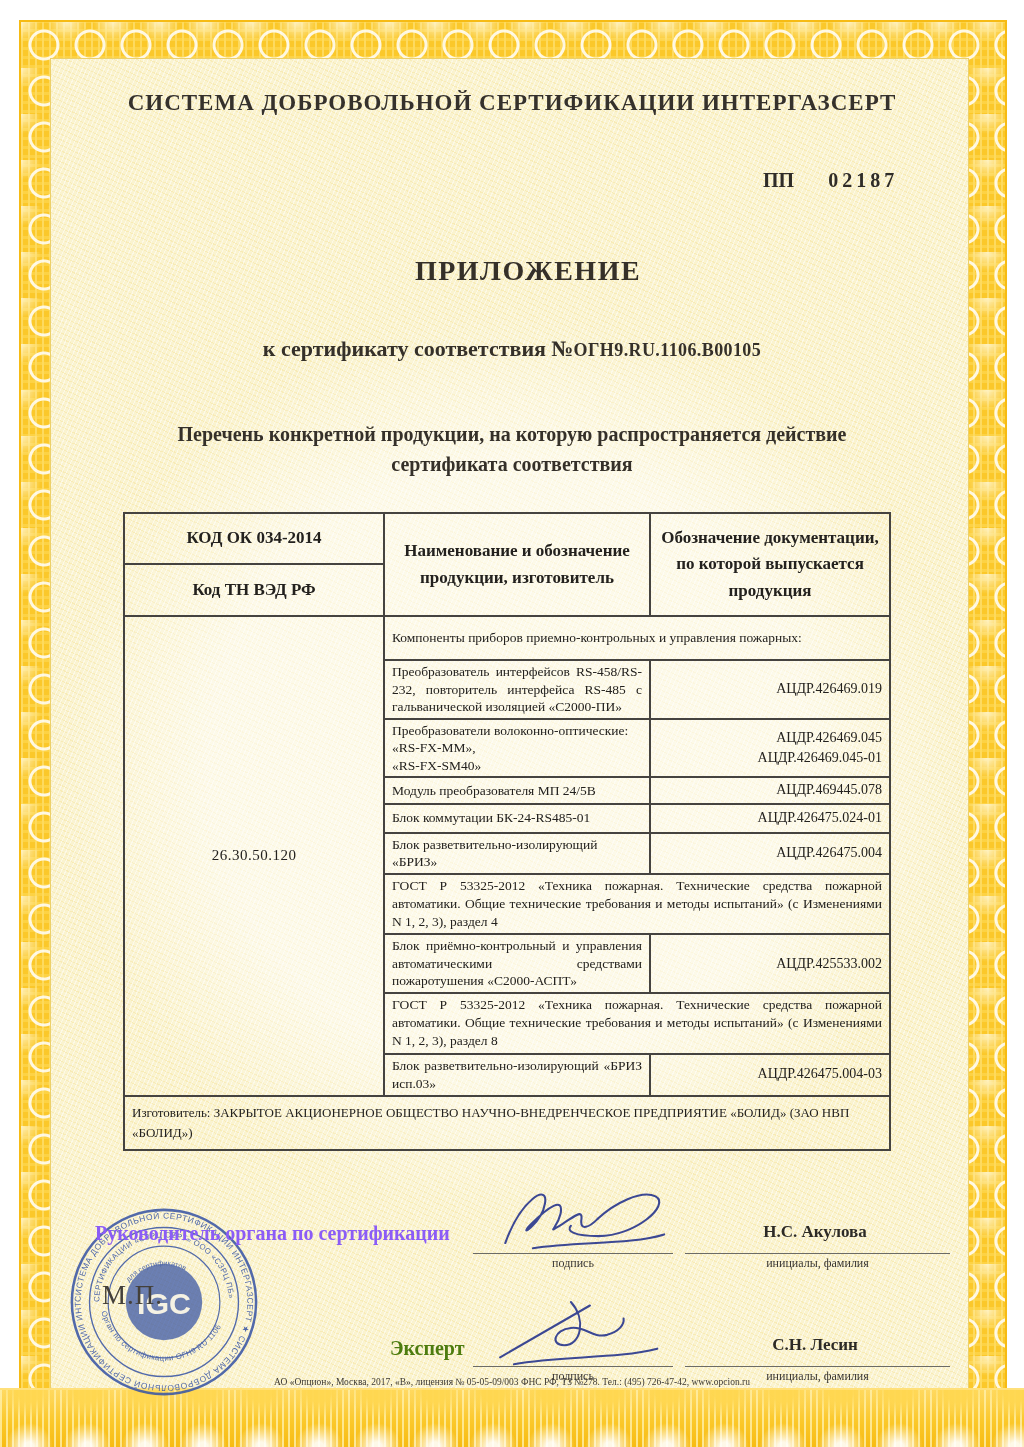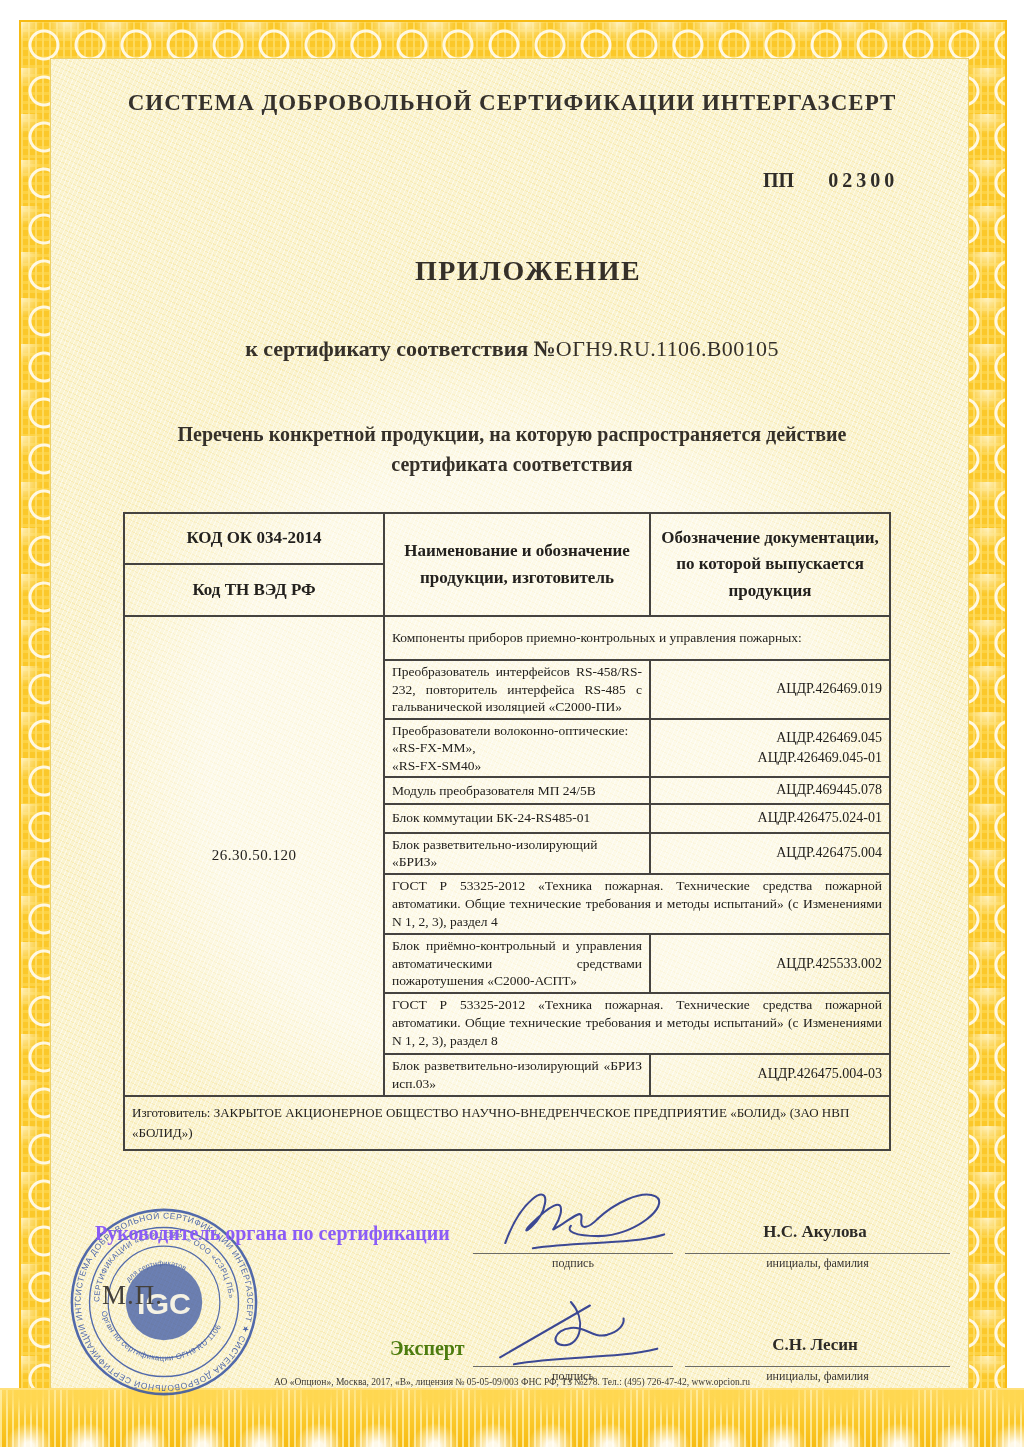--- a/index.html
+++ b/index.html
@@ -44,21 +44,21 @@
   }
   
   .sys-title{position:absolute;left:0;top:90px;width:100%;text-align:center;
     font-size:23px;font-weight:700;letter-spacing:1px;color:#35312c;}
   .pp-line{position:absolute;left:763px;top:169px;font-size:20px;font-weight:700;color:#2f2c28;}
   .pp-line .num{margin-left:34px;letter-spacing:4px;}
   .doc-title{position:absolute;left:0;top:255px;width:100%;text-align:center;
     font-size:28px;font-weight:700;letter-spacing:1.5px;color:#353029;margin-left:16px;}
   .cert-line{position:absolute;left:0;top:336px;width:100%;text-align:center;color:#353029;}
   .cert-line .lbl{font-size:22px;font-weight:700;}
-  .cert-line .num{font-size:22px;font-weight:400;letter-spacing:.4px;}
+  .cert-line .num{font-size:18px;font-weight:700;letter-spacing:.4px;}
   .subtitle{position:absolute;left:0;top:419px;width:100%;text-align:center;
     font-size:20px;font-weight:700;line-height:30px;color:#353029;}
   
   .tbl-wrap{position:absolute;left:123px;top:512px;width:766px;}
   table.products{border-collapse:collapse;width:766px;table-layout:fixed;}
   table.products td{border:2px solid #454340;padding:2px 7px;vertical-align:middle;color:#23211e;}
   td.hcell{font-size:17px;font-weight:700;text-align:center;line-height:1.55;color:#2c2a26;}
   td.code-cell{text-align:center;font-size:15px;letter-spacing:.5px;}
   td.name-cell{font-size:13.5px;text-align:justify;line-height:1.3;white-space:pre-line;vertical-align:top;padding-top:4px;}
   td.doc-cell{font-size:14px;text-align:right;white-space:pre-line;line-height:1.45;}
@@ -81,21 +81,21 @@
 
 <div class="page">
 
   <div class="frame"></div>
   <div class="paper"></div>
   <div class="bottom-band"></div>
 
   <div class="sys-title">СИСТЕМА ДОБРОВОЛЬНОЙ СЕРТИФИКАЦИИ ИНТЕРГАЗСЕРТ</div>
 
   <div class="pp-line">
-    <span>ПП</span><span class="num">02300</span>
+    <span>ПП</span><span class="num">02187</span>
   </div>
 
   <div class="doc-title">ПРИЛОЖЕНИЕ</div>
 
   <div class="cert-line">
     <span class="lbl">к сертификату соответствия №</span><span class="num">ОГН9.RU.1106.B00105</span>
   </div>
 
   <div class="subtitle">
     <div>Перечень конкретной продукции, на которую распространяется действие</div>

